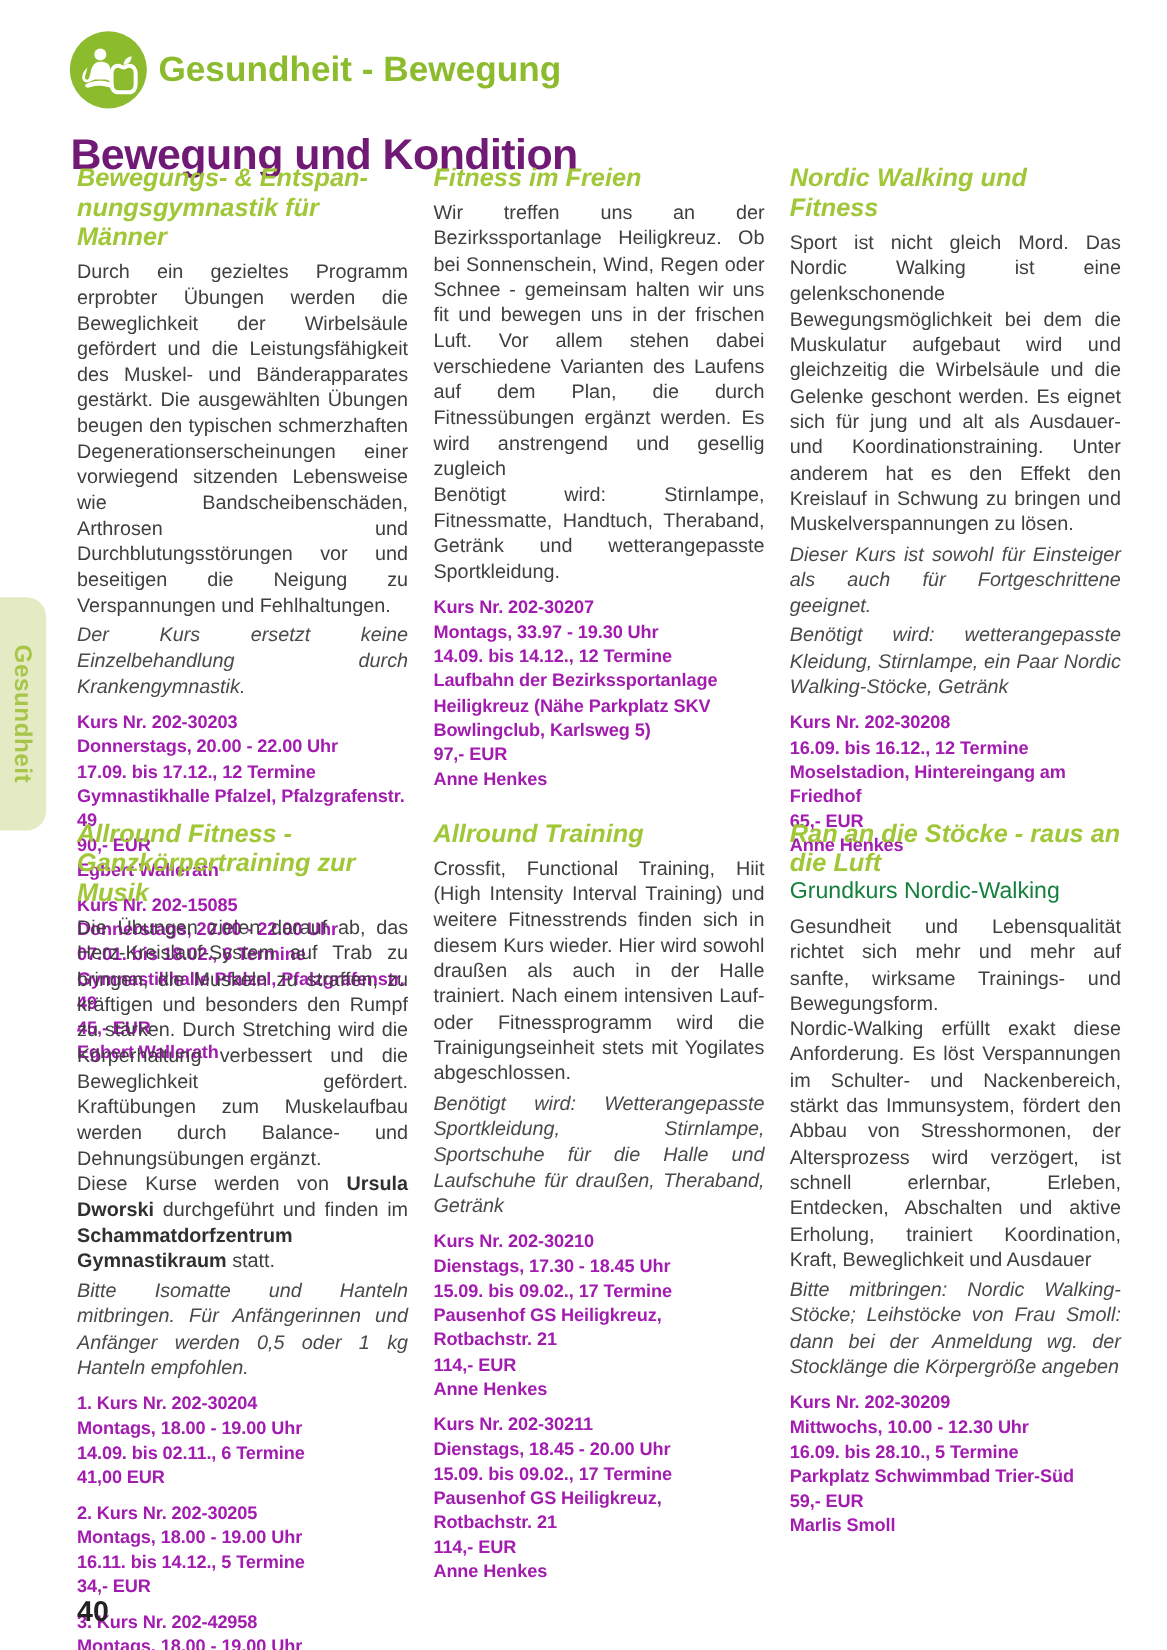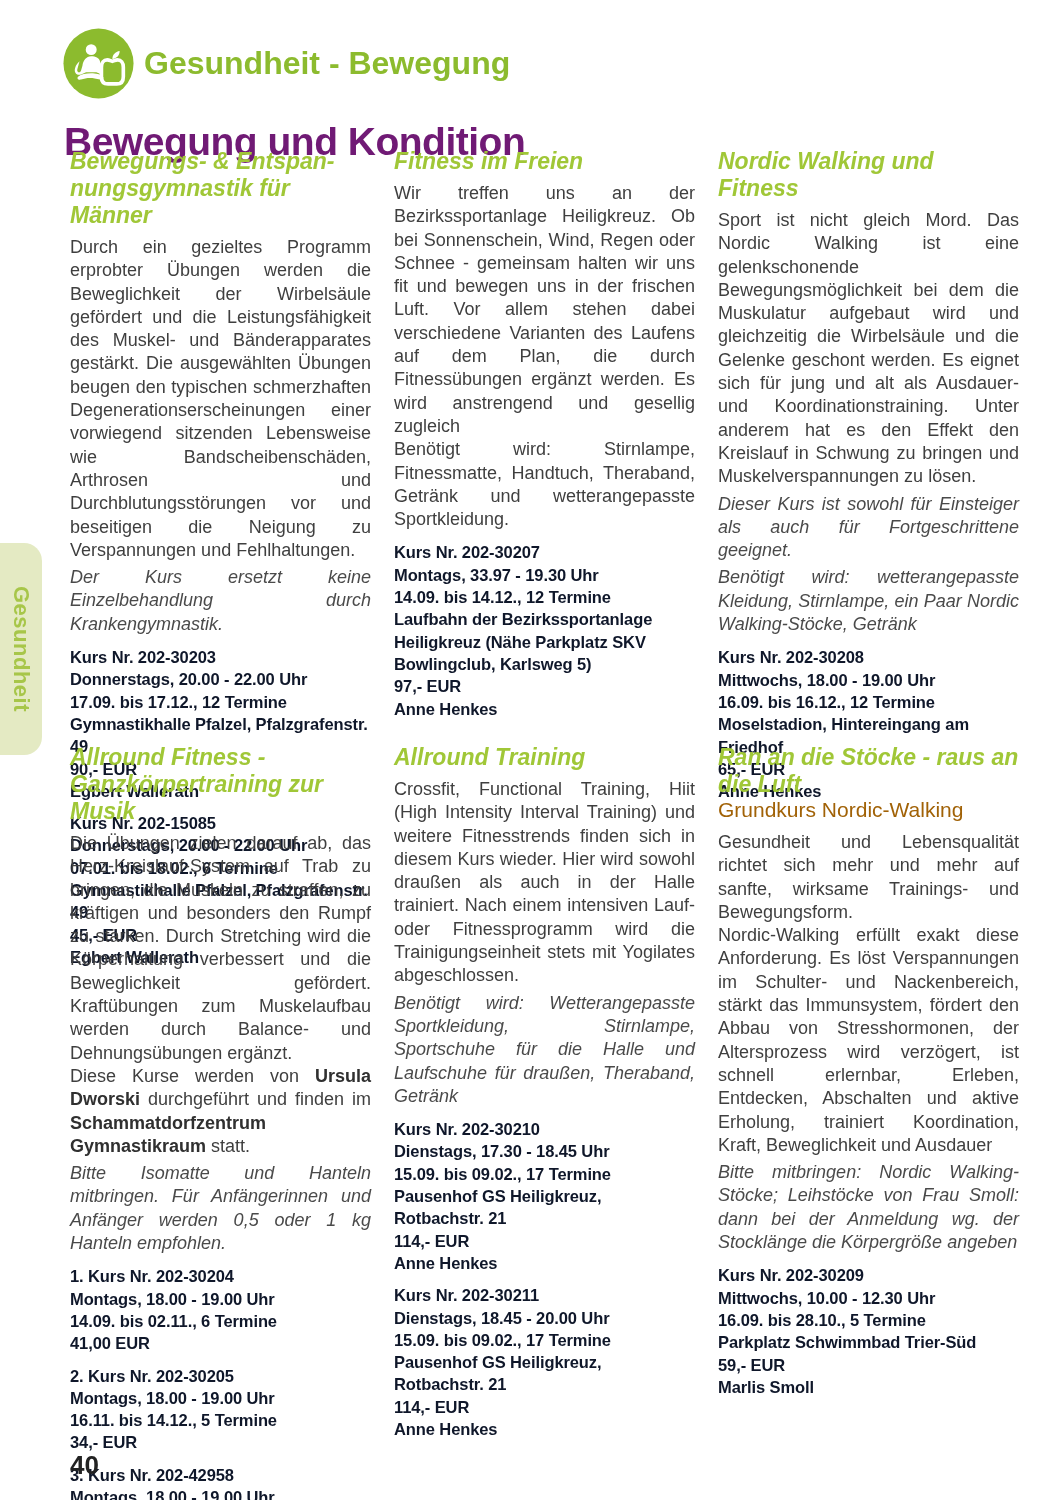--- a/index.html
+++ b/index.html
@@ -10,27 +10,27 @@
   .cat-header{position:absolute;left:144px;top:45px;font-size:32px;font-weight:bold;color:#8cbb2e;}
   .page-title{position:absolute;left:64px;top:94px;font-size:39px;font-weight:bold;color:#701a75;letter-spacing:-0.5px;}
 
   
   .row{position:absolute;left:70px;width:949px;display:grid;grid-template-columns:repeat(3,1fr);column-gap:23px;}
   .row1{top:148px;}
   .row2{top:744px;}
   .col{min-width:0;}
 
   .sec-heading{font-size:23px;line-height:27px;font-weight:bold;color:#a0c737;margin:0 0 7px 0;hyphens:manual;font-style:italic;}
-  .sec-subtitle{font-size:21px;line-height:24px;font-weight:normal;color:#a16207;margin:-2px 0 9px 0;}
+  .sec-subtitle{font-size:21px;line-height:24px;font-weight:normal;color:#15803d;margin:-2px 0 9px 0;}
 
   .body-p{font-size:18px;line-height:23.3px;color:#3f3f3f;text-align:justify;margin:0;hyphens:auto;}
   .italic-p{font-style:italic;margin-top:4px;color:#4a4a4a;}
   .body-p b{color:#303030;}
 
-  .course{margin-top:10px;font-weight:bold;color:#0f172a;font-size:16.5px;line-height:22.3px;letter-spacing:-0.1px;}
+  .course{margin-top:10px;font-weight:bold;color:#a21caf;font-size:16.5px;line-height:22.3px;letter-spacing:-0.1px;}
   .course div{hyphens:manual;}
 
   
   .side-tab{position:absolute;left:0;top:543px;width:42px;height:212px;background:#e4eac3;border-radius:0 18px 18px 0;display:flex;align-items:center;justify-content:center;}
   .side-tab span{writing-mode:vertical-rl;font-size:22px;font-weight:bold;color:#a7c649;letter-spacing:0.5px;}
 
   .page-number{position:absolute;left:70px;top:1450px;font-size:26px;font-weight:bold;color:#222222;}
 </style>
 </head>
 <body>
@@ -88,21 +88,20 @@
       </div>
   </div>
 
   <div class="col">
     <h2 class="sec-heading">Nordic Walking und Fitness</h2>
     <p class="body-p">Sport ist nicht gleich Mord. Das Nordic Walking ist eine gelenkschonende Bewegungsmöglichkeit bei dem die Muskulatur aufgebaut wird und gleichzeitig die Wirbelsäule und die Gelenke geschont werden. Es eignet sich für jung und alt als Ausdauer- und Koordinationstraining. Unter anderem hat es den Effekt den Kreislauf in Schwung zu bringen und Muskelverspannungen zu lösen.</p>
     <p class="body-p italic-p">Dieser Kurs ist sowohl für Einsteiger als auch für Fortgeschrittene geeignet.</p>
     <p class="body-p italic-p">Benötigt wird: wetterangepasste Kleidung, Stirnlampe, ein Paar Nordic Walking-Stöcke, Getränk</p>
     <div class="course">
         <div>Kurs Nr. 202-30208</div>
-        <div>Mittwochs, 18.00 - 19.00 Uhr</div>
         <div>16.09. bis 16.12., 12 Termine</div>
         <div>Moselstadion, Hintereingang am Friedhof</div>
         <div>65,- EUR</div>
         <div>Anne Henkes</div>
       </div>
   </div>
 </div>
 
 <div class="row row2">
   <div class="col">

